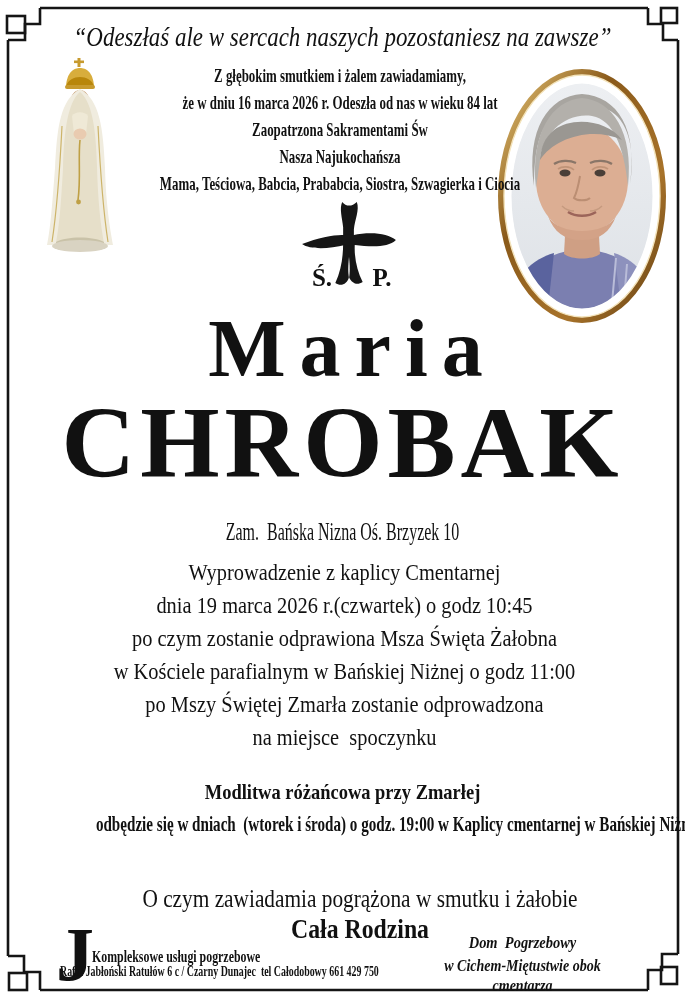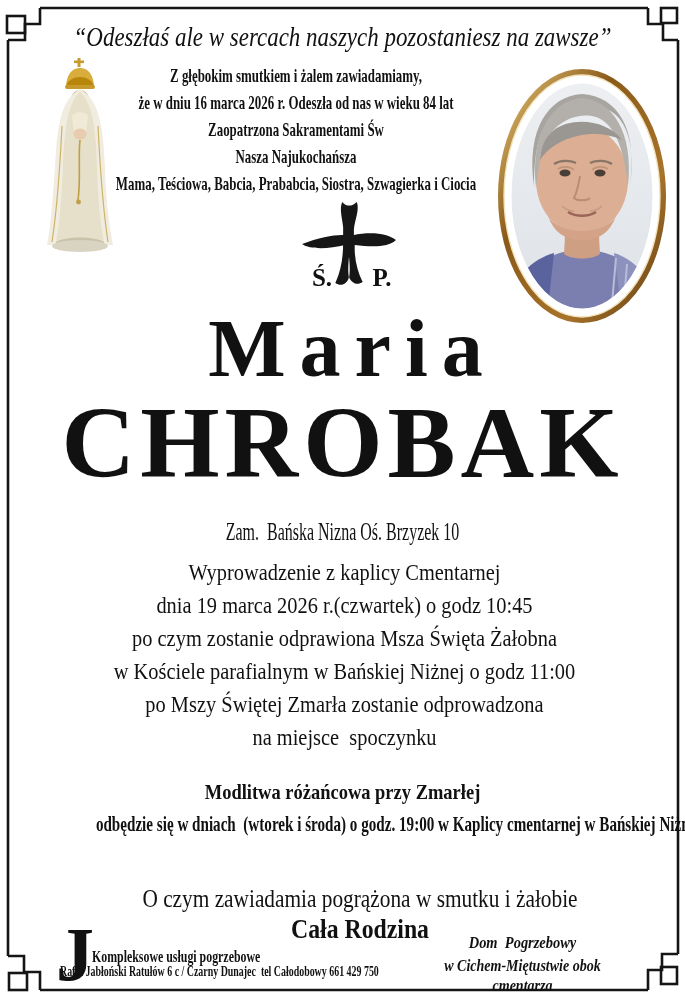--- a/index.html
+++ b/index.html
@@ -11,21 +11,21 @@
   .ctr{text-align:center;}
   .b{font-weight:bold;}
   .i{font-style:italic;}
   .pre{white-space:pre;}
   .line{white-space:pre;} .cx64{transform:scaleX(.64);} .cx68{transform:scaleX(.68);}
   .cx72{transform:scaleX(.72);}
   .cx82{transform:scaleX(.82);} .cx85{transform:scaleX(.85);} .cx88{transform:scaleX(.88);}
   .oxl{transform-origin:left center;}
 
   .quote{top:22px;left:0;width:685px;font-size:27px;}
-  .announce{top:62px;left:0;width:592px;line-height:27px;font-size:19px;}
+  .announce{top:62px;left:0;width:592px;line-height:27px;font-size:19px;padding-left:44px;}
   .announce div{height:27px;}
 
   .sp-letter{top:264px;width:40px;font-size:25px;font-weight:bold;text-align:center;}
 
   .first-name{top:304px;left:0;width:685px;padding-left:20px;box-sizing:border-box;
     font-size:82px;font-weight:bold;letter-spacing:14px;line-height:1.1;}
   .last-name{top:392px;left:0;width:685px;box-sizing:border-box;
     font-size:102px;font-weight:bold;letter-spacing:5px;line-height:1.0;}
 
   .address{top:518px;left:0;width:685px;font-size:25px;}

